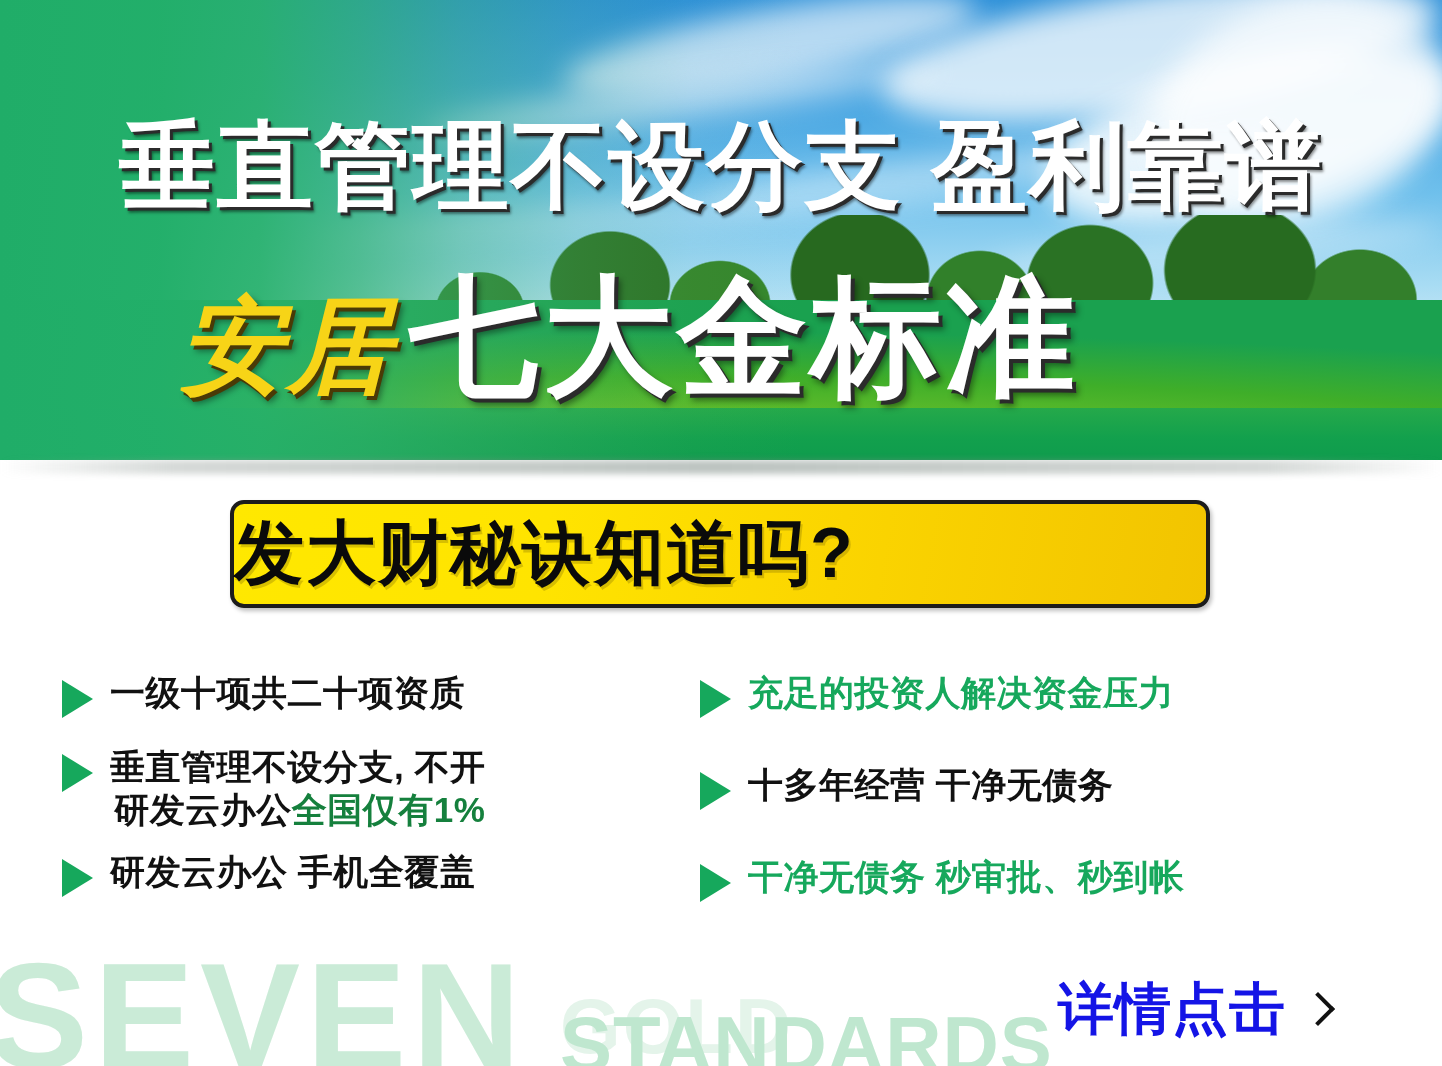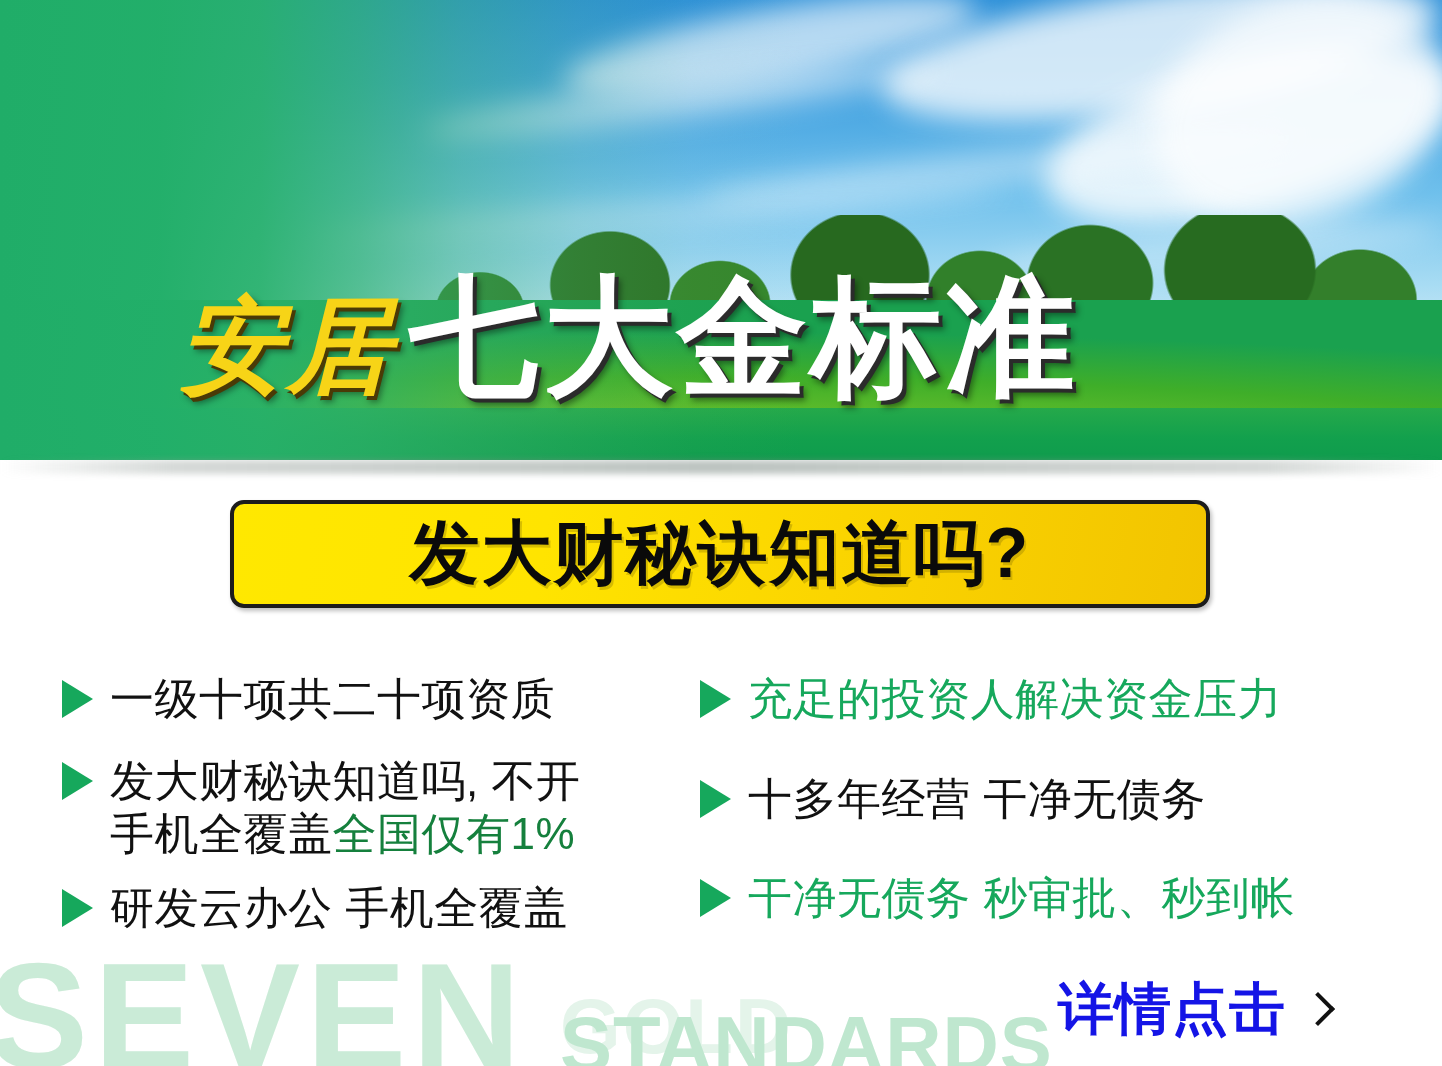--- a/index.html
+++ b/index.html
@@ -176,21 +176,21 @@
   .cta-button {
     position: absolute;
     left: 230px; top: 500px;
     width: 980px; height: 108px;
     border-radius: 14px;
     border: 4px solid #1c1c1c;
     background: linear-gradient(100deg, #ffe800 0%, #ffe400 32%, #fbd500 62%, #f2c400 100%);
     box-sizing: border-box;
     display: flex;
     align-items: center;
-    justify-content: center;
+    justify-content: flex-start;
     box-shadow: 2px 3px 4px rgba(0,0,0,0.25);
   }
   .cta-text {
     font-size: 70px;
     font-weight: bold;
     color: #0a0a0a;
     letter-spacing: 2px;
     white-space: nowrap;
     text-shadow: 2px 3px 0 rgba(140,120,0,0.35);
   }
@@ -214,25 +214,26 @@
   .bullet-tri {
     flex: none;
     width: 0; height: 0;
     border-top: 19px solid transparent;
     border-bottom: 19px solid transparent;
     border-left: 31px solid #16a85c;
     margin-top: 8px;
     margin-right: 17px;
   }
   .bullet-text {
-    font-size: 44px;
-    font-weight: normal;
+    font-size: 35px;
+    font-weight: bold;
     color: #111111;
     line-height: 1.22;
     letter-spacing: 0.5px;
+    text-align: right;
   }
   .bullet-text.green { color: #16a85c; }
   .hl-green { color: #15803d; }
 
   .bullets-left .r1 { margin-bottom: 28px; }
   .bullets-left .r2 { margin-bottom: 20px; }
   .bullets-right .r1 { margin-bottom: 46px; }
   .bullets-right .r2 { margin-bottom: 46px; }
 
   
@@ -315,20 +316,21 @@
     <div class="cloud c6"></div>
     <div class="cloud c7"></div>
     <div class="cloud c8"></div>
   </div>
   <div class="hero-trees"></div>
   <div class="hero-house"></div>
   <div class="hero-grass"></div>
   <div class="hero-grass2"></div>
   <div class="hero-wash"></div>
 
+  <div class="hero-line1">垂直管理不设分支 盈利靠谱</div>
 
   <div class="hero-line2">
     <span class="hero-brand">安居</span><span class="hero-big">七大金标准</span>
   </div>
 </div>
 <div class="hero-shadow"></div>
 
 <div class="cta-button">
   <span class="cta-text">发大财秘诀知道吗?</span>
 </div>
@@ -336,22 +338,22 @@
 <div class="bullets-left">
 
   <div class="bullet-row r1">
     <div class="bullet-tri"></div>
     <div class="bullet-text">一级十项共二十项资质</div>
   </div>
 
   <div class="bullet-row r2">
     <div class="bullet-tri"></div>
     <div class="bullet-text">
-      <div>发大财秘诀知道吗, 不开</div>
-      <div><span>手机全覆盖</span><span class="hl-green">全国仅有1%</span></div>
+      <div>垂直管理不设分支, 不开</div>
+      <div><span>研发云办公</span><span class="hl-green">全国仅有1%</span></div>
     </div>
   </div>
 
   <div class="bullet-row r3">
     <div class="bullet-tri"></div>
     <div class="bullet-text">研发云办公  手机全覆盖</div>
   </div>
 
 </div>
 

